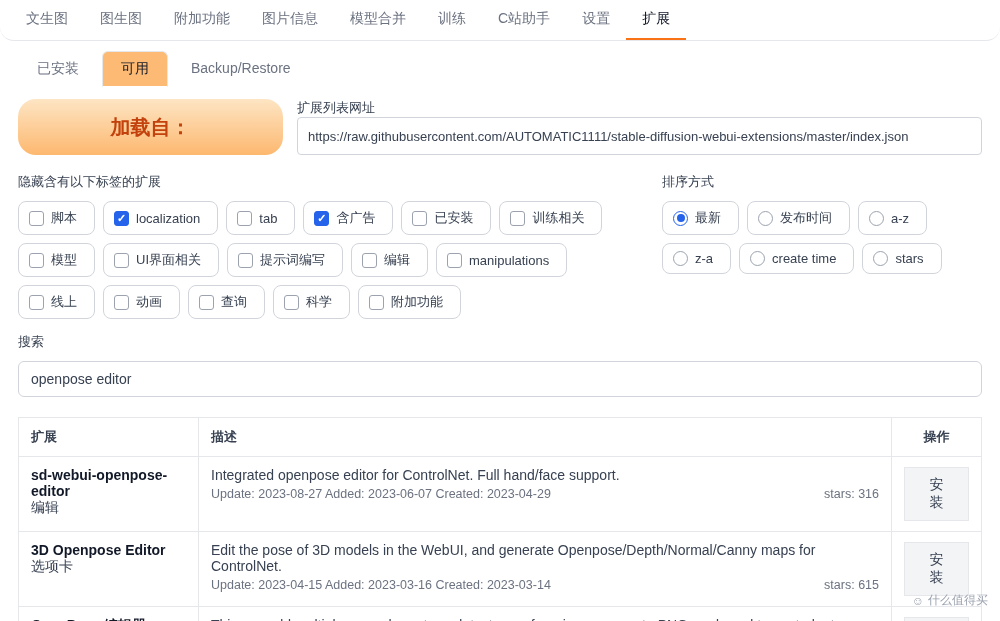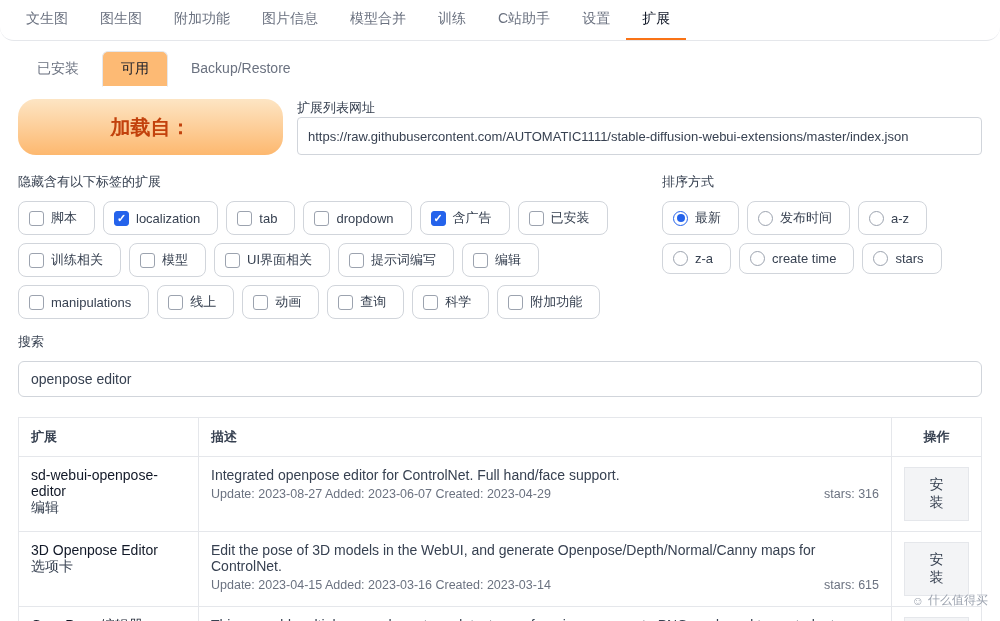--- a/index.html
+++ b/index.html
@@ -27,21 +27,21 @@
 .chip.checked .box::after { content: "✓"; color: #fff; font-size: 11px; font-weight: bold; }
 .chip .radio { width: 15px; height: 15px; border: 1.5px solid #9ca3af; border-radius: 50%; margin-right: 7px; flex-shrink: 0; display: flex; align-items: center; justify-content: center; }
 .chip.selected .radio { border-color: #2563eb; }
 .chip.selected .radio::after { content: ""; width: 8px; height: 8px; background: #2563eb; border-radius: 50%; }
 .search-block { margin-top: 14px; }
 .search-block .section-label { }
 .search-input { width: 100%; height: 36px; padding: 8px 12px; border: 1px solid #d1d5db; border-radius: 6px; font-size: 14px; color: #374151; }
 table { width: 100%; border-collapse: collapse; margin-top: 20px; border: 1px solid #e5e7eb; }
 th, td { padding: 10px 12px; text-align: left; vertical-align: top; border: 1px solid #e5e7eb; }
 th { font-weight: 600; font-size: 13px; color: #374151; background: #fff; }
-.ext-name { font-weight: 400; color: #111827; }
+.ext-name { font-weight: 700; color: #111827; }
 .ext-tag { color: #374151; }
 .desc-main { color: #374151; margin-bottom: 4px; }
 .desc-meta { font-size: 12.5px; color: #6b7280; display: flex; justify-content: space-between; }
 .install-btn { padding: 8px 18px; background: #f3f4f6; border: 1px solid #e5e7eb; border-radius: 0; font-size: 14px; font-weight: 500; color: #374151; cursor: pointer; }
 .watermark { position: fixed; right: 12px; bottom: 12px; font-size: 12px; color: #9ca3af; display: flex; align-items: center; gap: 4px; }
 .col-ext { width: 180px; }
 .col-act { width: 90px; text-align: center; }
 </style>
 </head>
 <body>
@@ -80,24 +80,20 @@
             <span class="box"></span>
             <span>脚本</span>
           </div>
           <div class="chip checked">
             <span class="box"></span>
             <span>localization</span>
           </div>
           <div class="chip">
             <span class="box"></span>
             <span>tab</span>
-          </div>
-          <div class="chip">
-            <span class="box"></span>
-            <span>dropdown</span>
           </div>
           <div class="chip checked">
             <span class="box"></span>
             <span>含广告</span>
           </div>
           <div class="chip">
             <span class="box"></span>
             <span>已安装</span>
           </div>
           <div class="chip">

